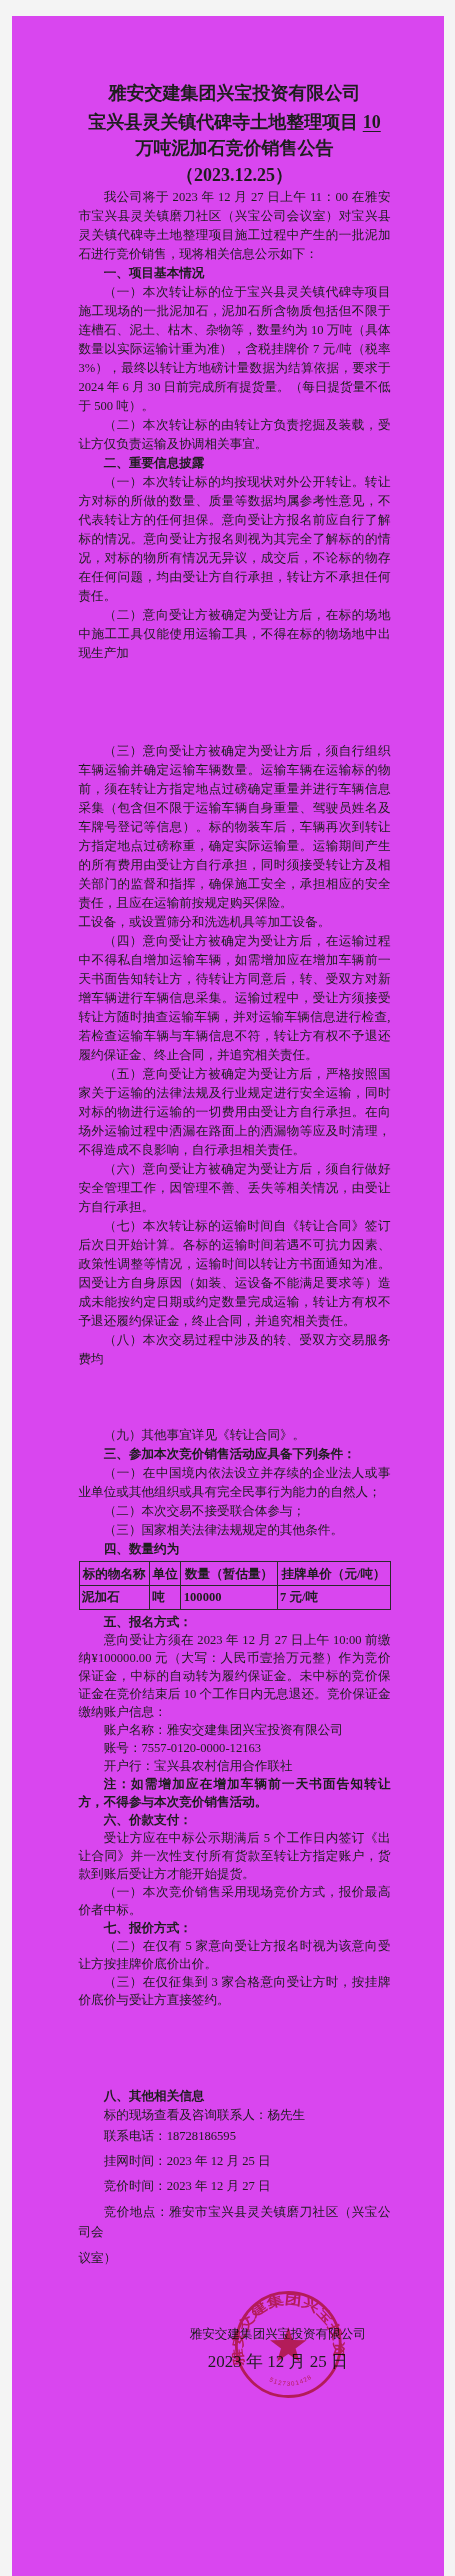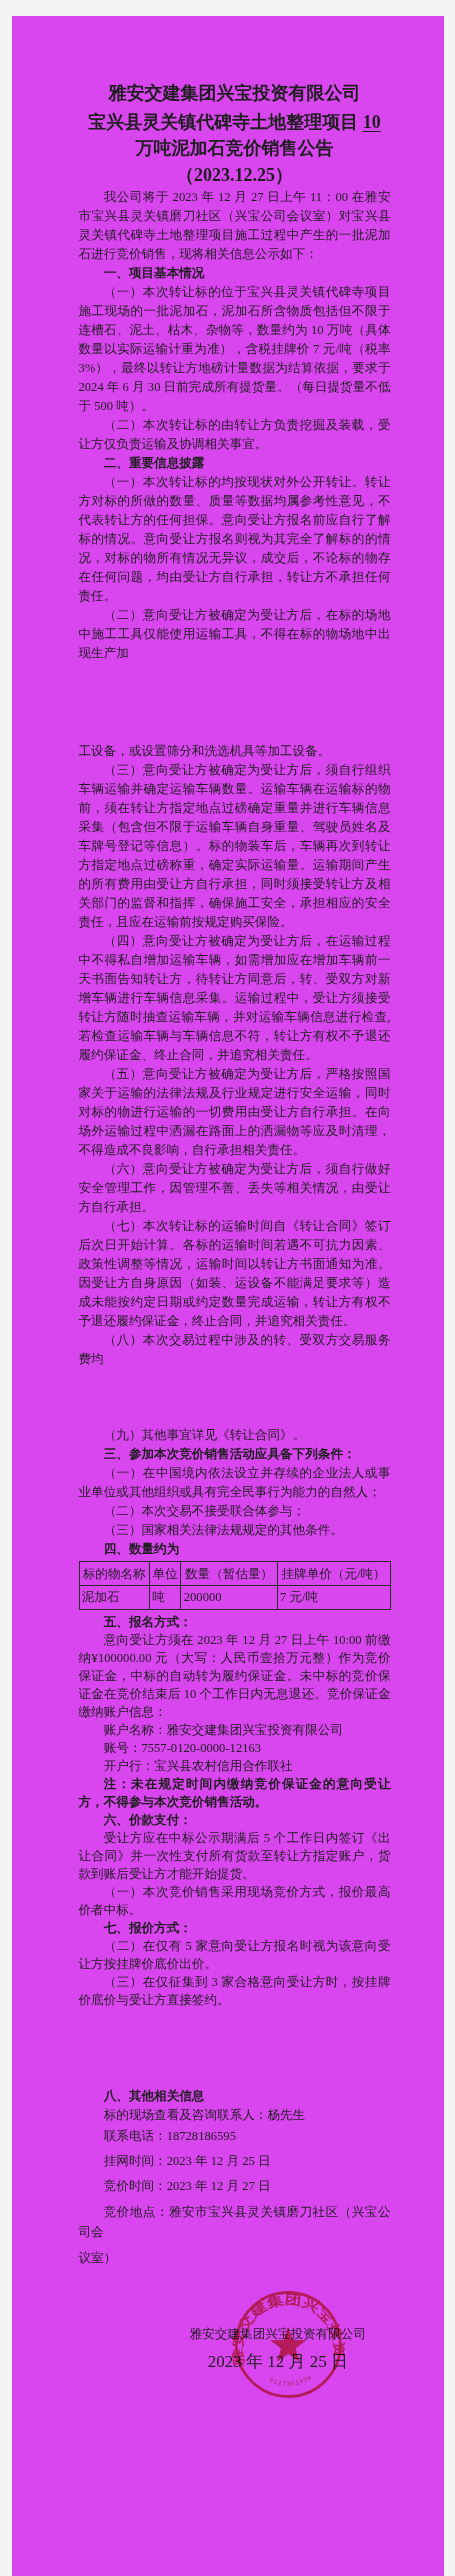--- a/index.html
+++ b/index.html
@@ -25,21 +25,21 @@
   .kv{ line-height:20.7px !important; }
   .sp{ margin-top:4.6px; }
   .gap{ height:79px; }
   .gap2{ height:57px; }
   .gap-lg{ height:78px; }
   
   table.lots{ border-collapse:collapse; width:100%; margin:2.3px 0 3.4px 0;
               font-size:12.6px; }
   table.lots th, table.lots td{
     border:1.1px solid #2a2a2a; padding:3.4px 2.3px;
-    font-weight:normal; line-height:16px;
+    font-weight:bold; line-height:16px;
   }
   
   .signature{ margin-top:57px; width:184px; margin-left:auto; margin-right:20.7px;
               text-align:center; position:relative; }
   .signature .sig-company{ font-size:12.6px; line-height:19.5px; margin:0; }
   .signature .sig-date{ font-size:17px; line-height:19.5px; margin:6.9px 0 0 0; }
   .seal{ position:absolute; top:-37px; left:50%;
          transform:translateX(calc(-50% + 10.3px));
          width:113px; height:113px; opacity:.82; mix-blend-mode:multiply;
          pointer-events:none; }
@@ -57,22 +57,22 @@
   <div class="body zone1">
 
   <p class="blk para">我公司将于 2023 年 12 月 27 日上午 11：00 在雅安市宝兴县灵关镇磨刀社区（兴宝公司会议室）对宝兴县灵关镇代碑寺土地整理项目施工过程中产生的一批泥加石进行竞价销售，现将相关信息公示如下：</p>
       <p class="blk heading">一、项目基本情况</p>
       <p class="blk para">（一）本次转让标的位于宝兴县灵关镇代碑寺项目施工现场的一批泥加石，泥加石所含物质包括但不限于连槽石、泥土、枯木、杂物等，数量约为 10 万吨（具体数量以实际运输计重为准），含税挂牌价 7 元/吨（税率 3%），最终以转让方地磅计量数据为结算依据，要求于 2024 年 6 月 30 日前完成所有提货量。（每日提货量不低于 500 吨）。</p>
       <p class="blk para">（二）本次转让标的由转让方负责挖掘及装载，受让方仅负责运输及协调相关事宜。</p>
       <p class="blk heading">二、重要信息披露</p>
       <p class="blk para">（一）本次转让标的均按现状对外公开转让。转让方对标的所做的数量、质量等数据均属参考性意见，不代表转让方的任何担保。意向受让方报名前应自行了解标的情况。意向受让方报名则视为其完全了解标的的情况，对标的物所有情况无异议，成交后，不论标的物存在任何问题，均由受让方自行承担，转让方不承担任何责任。</p>
       <p class="blk para">（二）意向受让方被确定为受让方后，在标的场地中施工工具仅能使用运输工具，不得在标的物场地中出现生产加</p>
       <p class="blk gap"></p>
+      <p class="blk para">（三）意向受让方被确定为受让方后，须自行组织车辆运输并确定运输车辆数量。运输车辆在运输标的物前，须在转让方指定地点过磅确定重量并进行车辆信息采集（包含但不限于运输车辆自身重量、驾驶员姓名及车牌号登记等信息）。标的物装车后，车辆再次到转让方指定地点过磅称重，确定实际运输量。运输期间产生的所有费用由受让方自行承担，同时须接受转让方及相关部门的监督和指挥，确保施工安全，承担相应的安全责任，且应在运输前按规定购买保险。</p>
       <p class="blk cont">工设备，或设置筛分和洗选机具等加工设备。</p>
-      <p class="blk para">（三）意向受让方被确定为受让方后，须自行组织车辆运输并确定运输车辆数量。运输车辆在运输标的物前，须在转让方指定地点过磅确定重量并进行车辆信息采集（包含但不限于运输车辆自身重量、驾驶员姓名及车牌号登记等信息）。标的物装车后，车辆再次到转让方指定地点过磅称重，确定实际运输量。运输期间产生的所有费用由受让方自行承担，同时须接受转让方及相关部门的监督和指挥，确保施工安全，承担相应的安全责任，且应在运输前按规定购买保险。</p>
       <p class="blk para">（四）意向受让方被确定为受让方后，在运输过程中不得私自增加运输车辆，如需增加应在增加车辆前一天书面告知转让方，待转让方同意后，转、受双方对新增车辆进行车辆信息采集。运输过程中，受让方须接受转让方随时抽查运输车辆，并对运输车辆信息进行检查,若检查运输车辆与车辆信息不符，转让方有权不予退还履约保证金、终止合同，并追究相关责任。</p>
       <p class="blk para">（五）意向受让方被确定为受让方后，严格按照国家关于运输的法律法规及行业规定进行安全运输，同时对标的物进行运输的一切费用由受让方自行承担。在向场外运输过程中洒漏在路面上的洒漏物等应及时清理，不得造成不良影响，自行承担相关责任。</p>
       <p class="blk para">（六）意向受让方被确定为受让方后，须自行做好安全管理工作，因管理不善、丢失等相关情况，由受让方自行承担。</p>
       <p class="blk para">（七）本次转让标的运输时间自《转让合同》签订后次日开始计算。各标的运输时间若遇不可抗力因素、政策性调整等情况，运输时间以转让方书面通知为准。因受让方自身原因（如装、运设备不能满足要求等）造成未能按约定日期或约定数量完成运输，转让方有权不予退还履约保证金，终止合同，并追究相关责任。</p>
       <p class="blk para">（八）本次交易过程中涉及的转、受双方交易服务费均</p>
       <p class="blk gap2"></p>
       <p class="blk para">（九）其他事宜详见《转让合同》。</p>
       <p class="blk heading">三、参加本次竞价销售活动应具备下列条件：</p>
       <p class="blk para">（一）在中国境内依法设立并存续的企业法人或事业单位或其他组织或具有完全民事行为能力的自然人；</p>
       <p class="blk para">（二）本次交易不接受联合体参与；</p>
@@ -88,34 +88,34 @@
           <th>单位</th>
           <th>数量（暂估量）</th>
           <th>挂牌单价（元/吨）</th>
         </tr>
     </thead>
     <tbody>
       <tr>
 
       <td>泥加石</td>
           <td>吨</td>
-          <td>200000</td>
+          <td>100000</td>
           <td>7 元/吨</td>
         </tr>
     </tbody>
   </table>
 
   <div class="body zone2">
 
   <p class="blk heading">五、报名方式：</p>
       <p class="blk para">意向受让方须在 2023 年 12 月 27 日上午 10:00 前缴纳¥100000.00 元（大写：人民币壹拾万元整）作为竞价保证金，中标的自动转为履约保证金。未中标的竞价保证金在竞价结束后 10 个工作日内无息退还。竞价保证金缴纳账户信息：</p>
       <p class="blk para">账户名称：雅安交建集团兴宝投资有限公司</p>
       <p class="blk para">账号：7557-0120-0000-12163</p>
       <p class="blk para">开户行：宝兴县农村信用合作联社</p>
-      <p class="blk note">注：未在规定时间内缴纳竞价保证金的意向受让方，不得参与本次竞价销售活动。</p>
+      <p class="blk note">注：如需增加应在增加车辆前一天书面告知转让方，不得参与本次竞价销售活动。</p>
       <p class="blk heading">六、价款支付：</p>
       <p class="blk para">受让方应在中标公示期满后 5 个工作日内签订《出让合同》并一次性支付所有货款至转让方指定账户，货款到账后受让方才能开始提货。</p>
       <p class="blk para">（一）本次竞价销售采用现场竞价方式，报价最高价者中标。</p>
       <p class="blk heading">七、报价方式：</p>
       <p class="blk para">（二）在仅有 5 家意向受让方报名时视为该意向受让方按挂牌价底价出价。</p>
       <p class="blk para">（三）在仅征集到 3 家合格意向受让方时，按挂牌价底价与受让方直接签约。</p>
       <p class="blk gap-lg"></p>
       <p class="blk heading">八、其他相关信息</p>
       <p class="blk para kv">标的现场查看及咨询联系人：杨先生</p>
       <p class="blk para kv">联系电话：18728186595</p>

